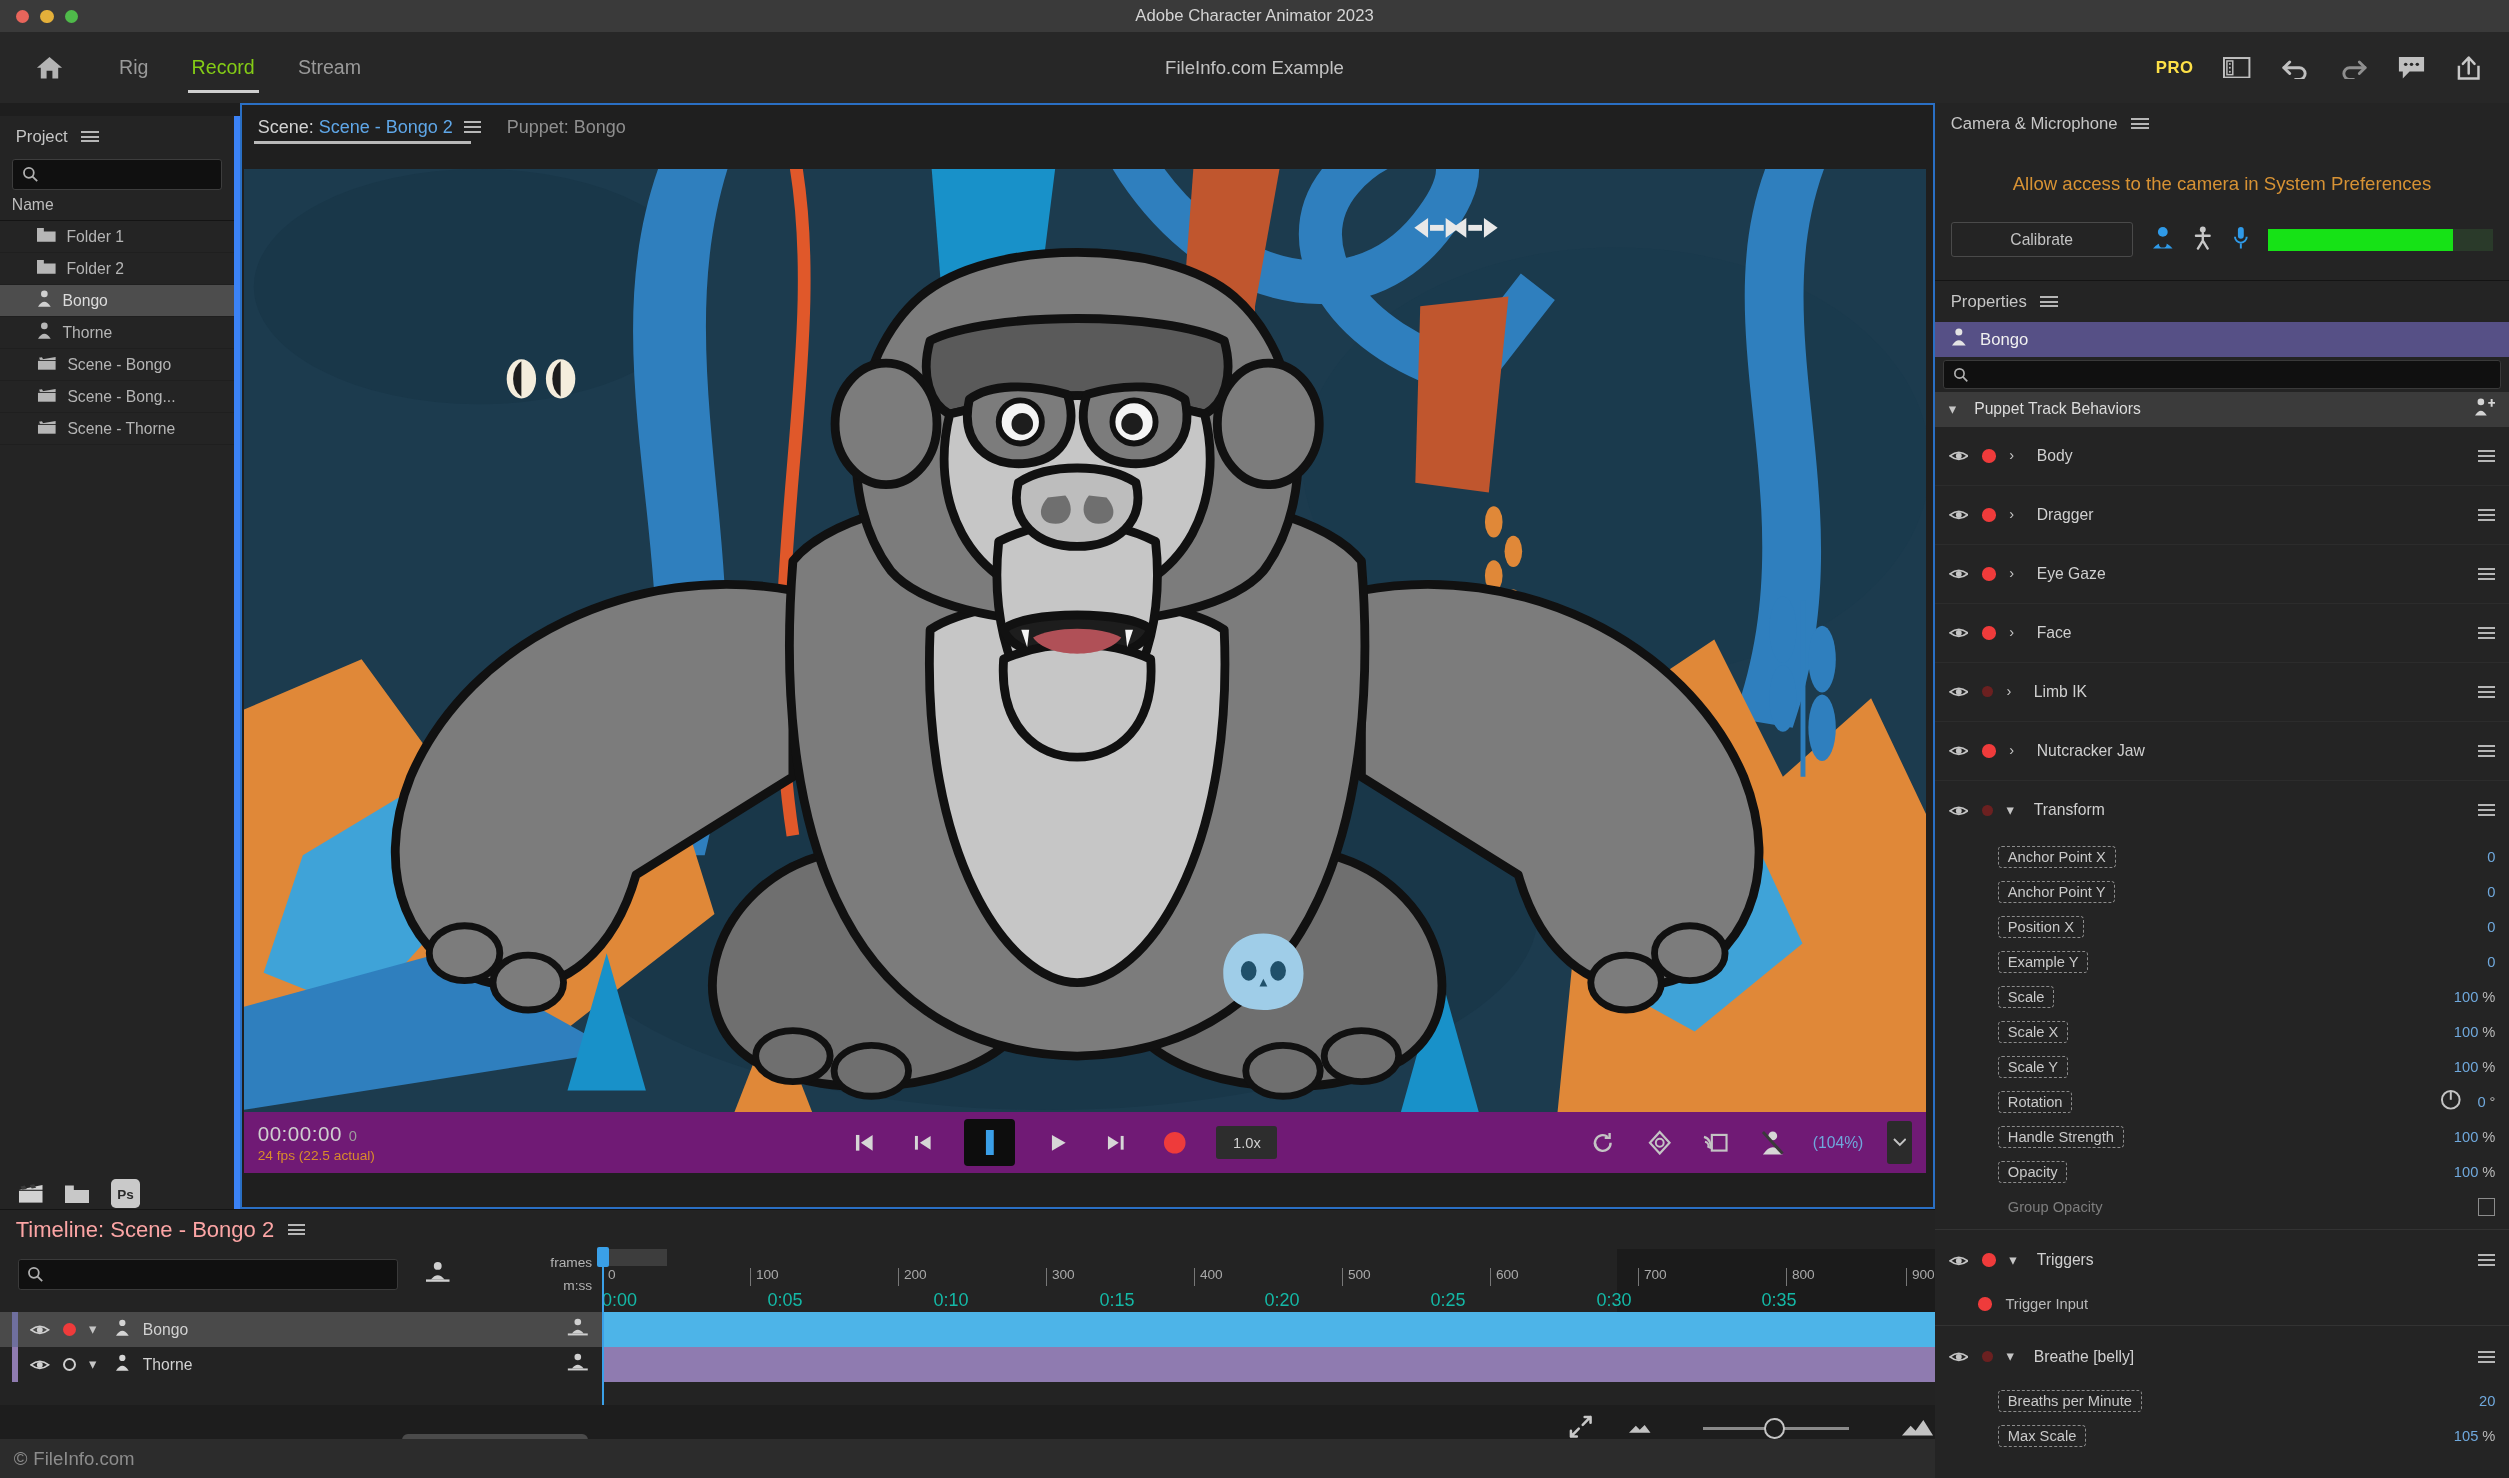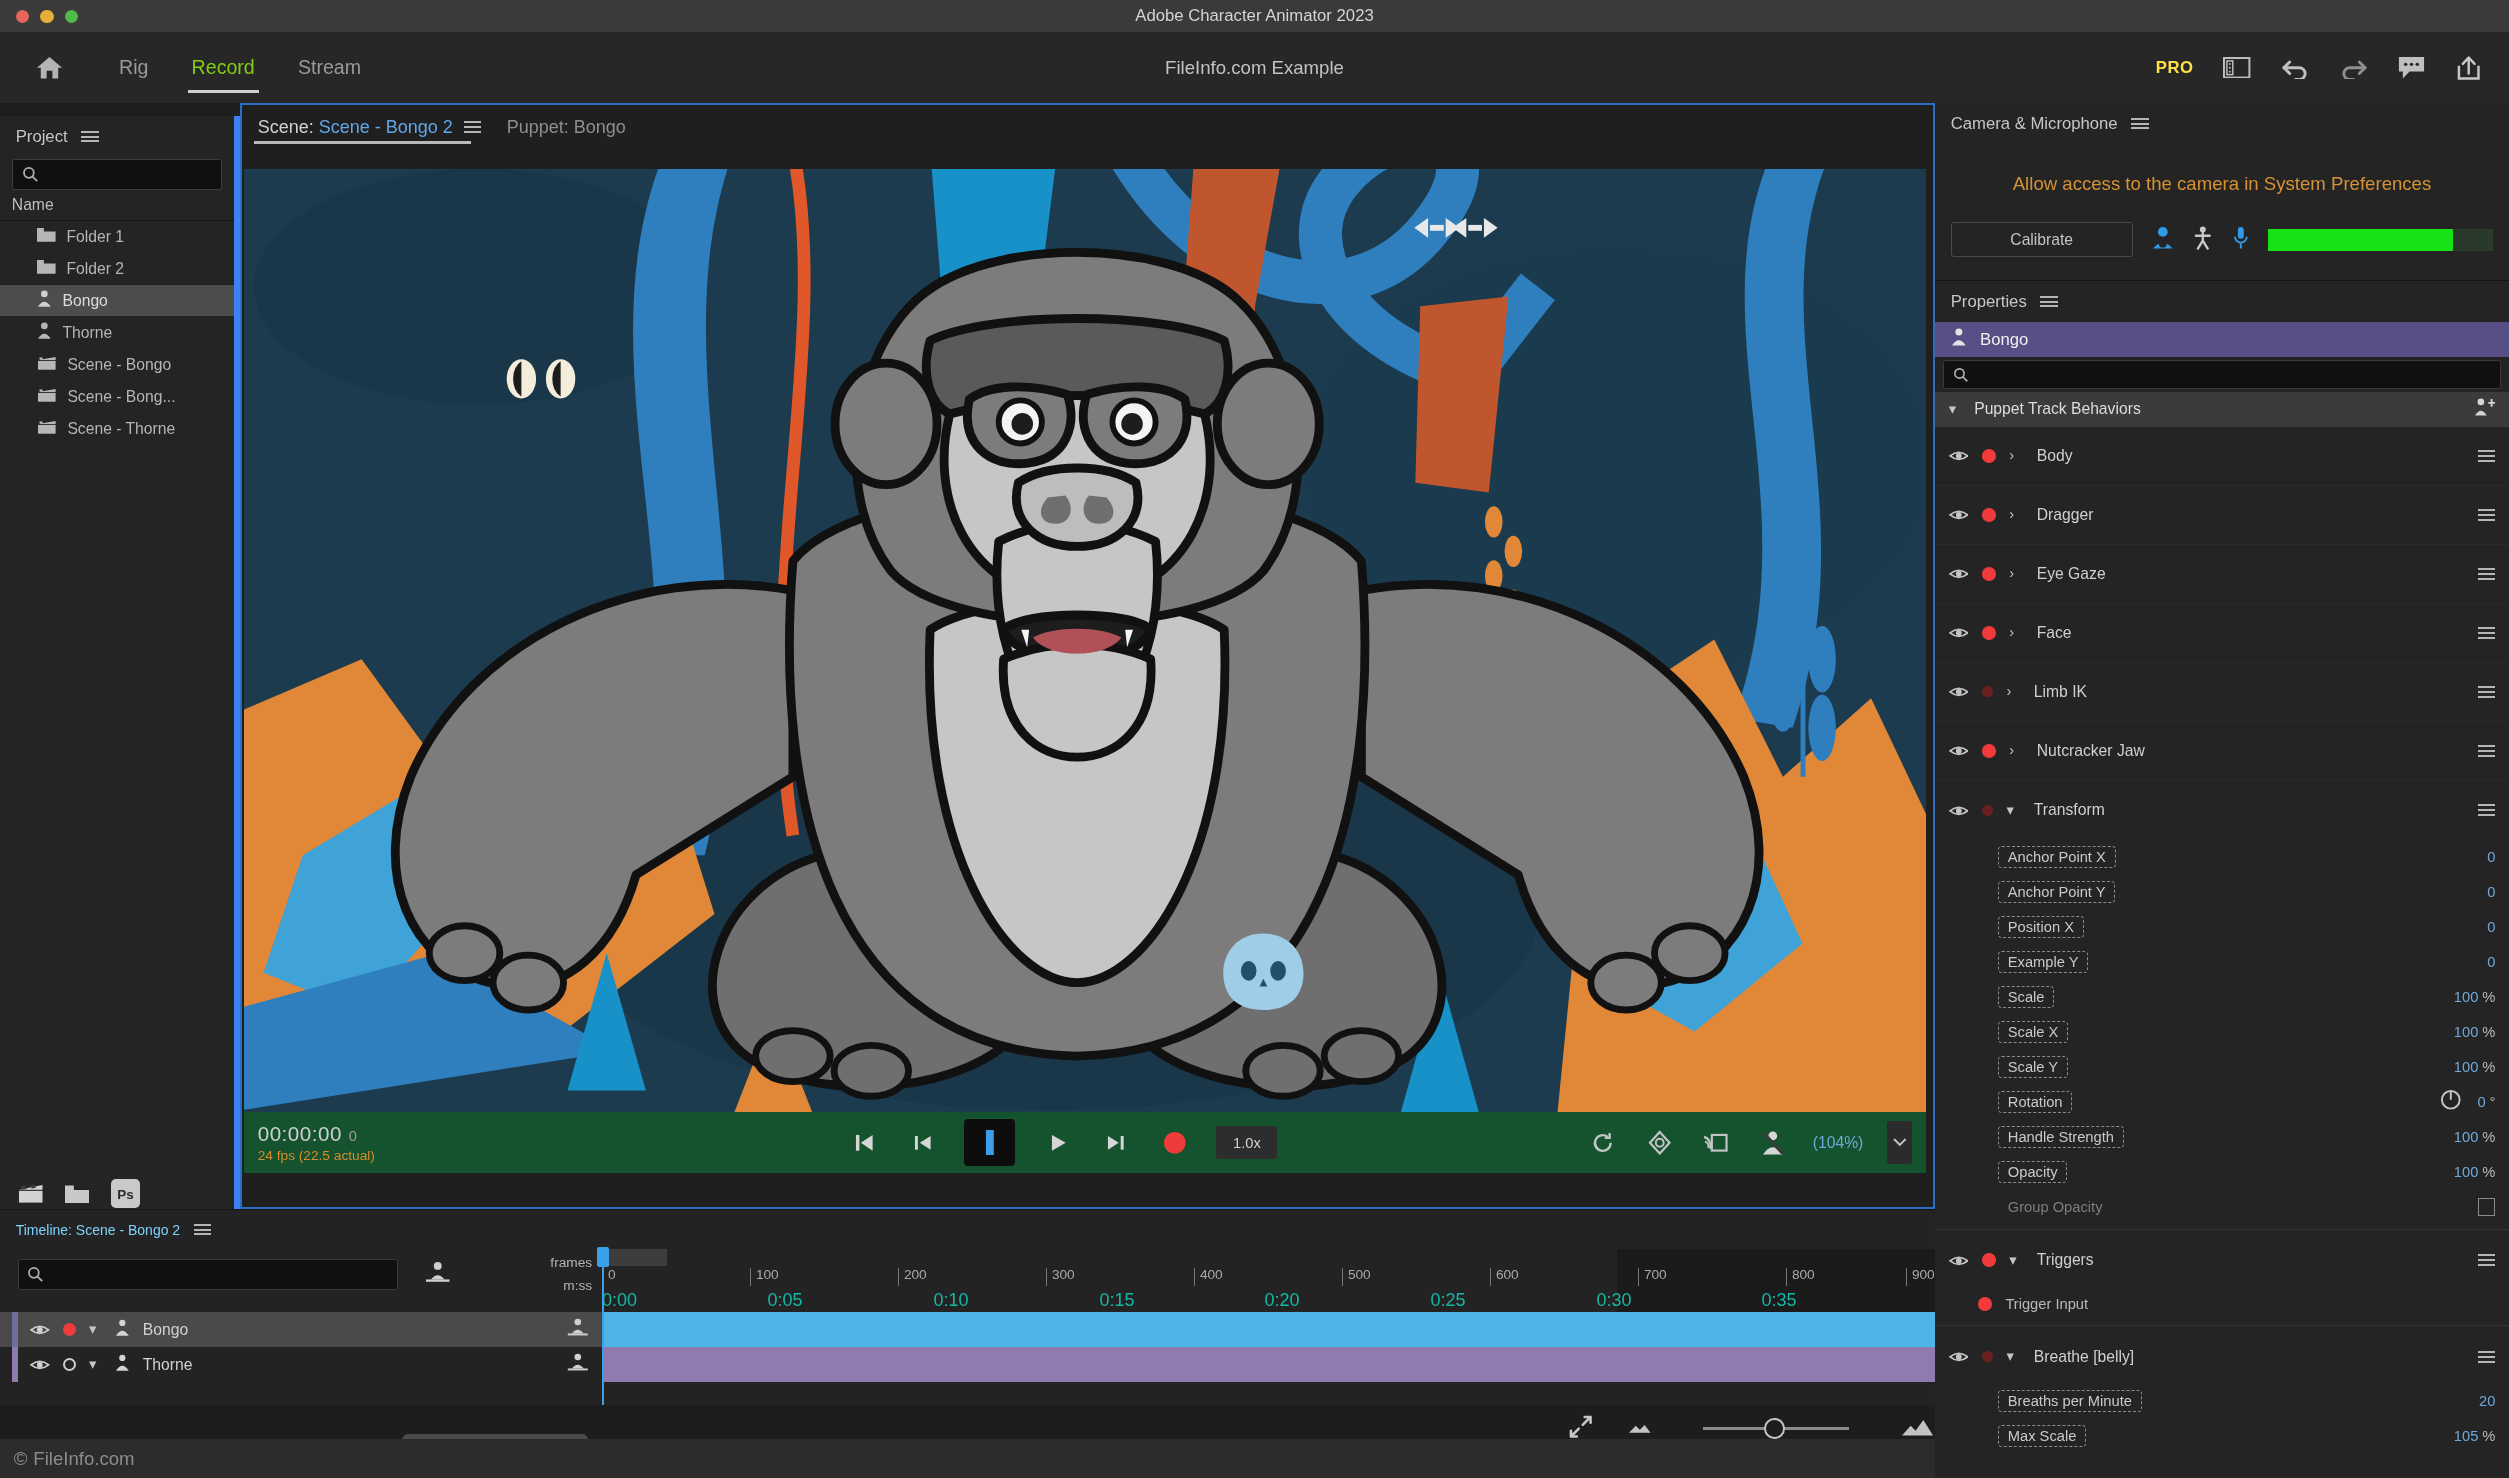--- a/index.html
+++ b/index.html
@@ -96,21 +96,21 @@
   
   .canvas {
     position: absolute; left: 244px; top: 169px; width: 1682px; height: 944px;
     overflow: hidden; background: #17313f;
   }
   .canvas svg { display: block; }
 
   
   .transport {
     position: absolute; left: 244px; top: 1112px; width: 1682px; height: 61px;
-    background: #14532d; display: flex; align-items: center;
+    background: #701a75; display: flex; align-items: center;
   }
   .tc-left { width: 294px; padding-left: 13.7px; }
   .tc-time { font-size: 20.6px; color: #cfcfcf; letter-spacing: 0.5px; }
   .tc-time .fr { font-size: 14.7px; color: #9c9c9c; margin-left: 6.9px; }
   .tc-fps { font-size: 13.7px; color: #d98c2b; margin-top: 2px; }
   .tc-mid { flex: 1; display: flex; align-items: center; justify-content: center; gap: 25.5px; }
   .tbtn { width: 33px; height: 33px; display: flex; align-items: center; justify-content: center; }
   .tbtn.stopbox { width: 51px; height: 47px; background: #0d0d0d; border-radius: 3.9px; }
   .speed { width: 61px; height: 33px; background: #2d2d2d; border-radius: 2.9px;
            display: flex; align-items: center; justify-content: center;
@@ -870,21 +870,21 @@
       </div>
       <div class="param-row">
         <span class="ptag">Max Scale</span>
         <span class="pval"><span>105</span><span class="u">%</span></span>
       </div>
     </div>
   </div>
 
   <div class="timeline">
     <div class="tl-head">
-      <span style="font-size:14px;color:#7dd3fc">Timeline: Scene - Bongo 2</span>
+      <span style="font-size:22px;color:#fca5a5">Timeline: Scene - Bongo 2</span>
       <span class="hamb">
           <i></i>
           <i></i>
           <i></i>
         </span>
     </div>
 
     <div class="tl-toolrow">
       <div class="tl-left" style="display:flex;align-items:center">
         <div class="tl-search">

